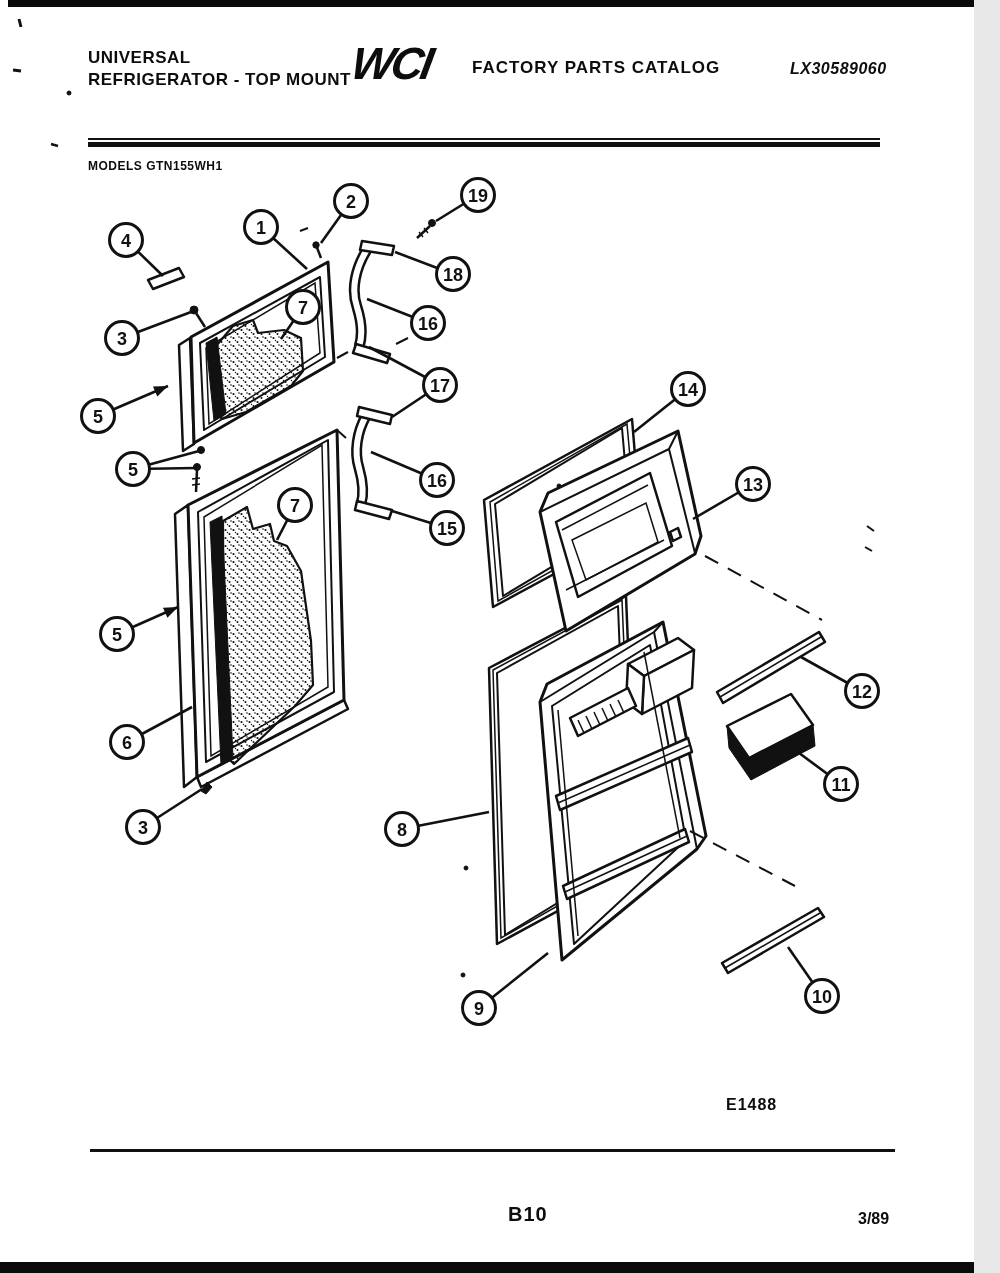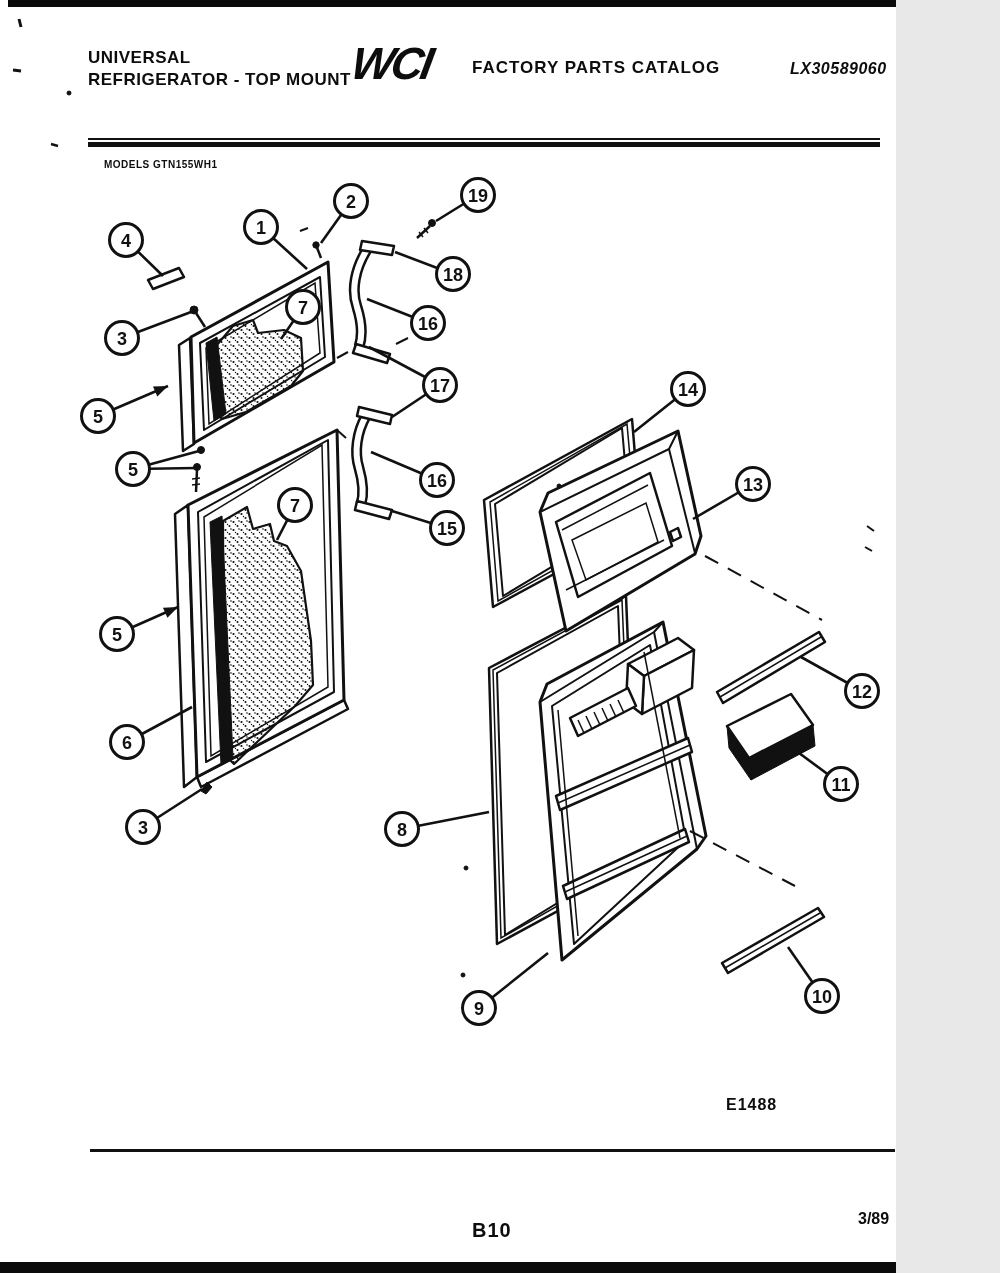--- a/index.html
+++ b/index.html
@@ -1,34 +1,34 @@
 <!DOCTYPE html>
 <html><head>
 <meta charset="utf-8">
 <style>
   html,body{margin:0;padding:0;background:#e8e8e8;}
-  .page{position:relative;width:896px;height:1273px;background:#ffffff;overflow:hidden;
+  .page{position:relative;width:974px;height:1273px;background:#ffffff;overflow:hidden;
         font-family:"Liberation Sans",sans-serif;}
   .t{position:absolute;font-weight:bold;color:#0d0d0d;white-space:nowrap;}
   .bar{position:absolute;background:#0a0a0a;}
   .bar-top{left:8px;top:0;width:967px;height:7px;}
   .bar-right{left:975px;top:0;width:25px;height:1273px;}
   .bar-bottom{left:0;top:1262px;width:1000px;height:11px;}
   .brand1{left:88px;top:48px;font-size:17px;letter-spacing:.5px;}
   .brand2{left:88px;top:70px;font-size:17px;letter-spacing:.5px;}
   .logo{left:352px;top:38px;font-size:45px;font-style:italic;letter-spacing:-3px;transform:skewX(-10deg);}
   .cattitle{left:448px;top:58px;font-size:17px;letter-spacing:1px;padding-left:24px;}
   .catnum{left:790px;top:60px;font-size:16px;letter-spacing:.5px;font-style:italic;}
   .rule{position:absolute;background:#111;}
   .rule-top-thin{left:88px;top:138px;width:792px;height:2px;}
   .rule-top-thick{left:88px;top:142px;width:792px;height:5px;}
-  .models{left:88px;top:159px;font-size:10px;letter-spacing:.5px;margin-left:16px;}
+  .models{left:88px;top:159px;font-size:12px;letter-spacing:.5px;}
   .figcode{left:726px;top:1096px;font-size:16px;letter-spacing:1px;}
   .rule-bottom{left:90px;top:1149px;width:805px;height:3px;}
-  .pagenum{left:472px;top:1203px;font-size:20px;letter-spacing:1px;margin-top:16px;}
+  .pagenum{left:508px;top:1203px;font-size:20px;letter-spacing:1px;}
   .revdate{left:858px;top:1210px;font-size:16px;text-align:center;}
   svg.diagram{position:absolute;left:0;top:0;width:1000px;height:1273px;}
   .o3{fill:#fff;stroke:#111;stroke-width:3;stroke-linejoin:round;}
   .o25{fill:#fff;stroke:#111;stroke-width:2.5;stroke-linejoin:round;}
   .l25{stroke:#111;stroke-width:2.5;fill:none;stroke-linejoin:round;}
   .l2{stroke:#111;stroke-width:2;fill:none;stroke-linejoin:round;}
   .l15{stroke:#111;stroke-width:1.5;fill:none;}
   .blk{fill:#111;stroke:#111;stroke-width:1;}
   .stip{fill:url(#stip);stroke:#111;stroke-width:2.2;stroke-linejoin:round;}
   .dash{stroke:#111;stroke-width:2;fill:none;stroke-dasharray:15 11;}

